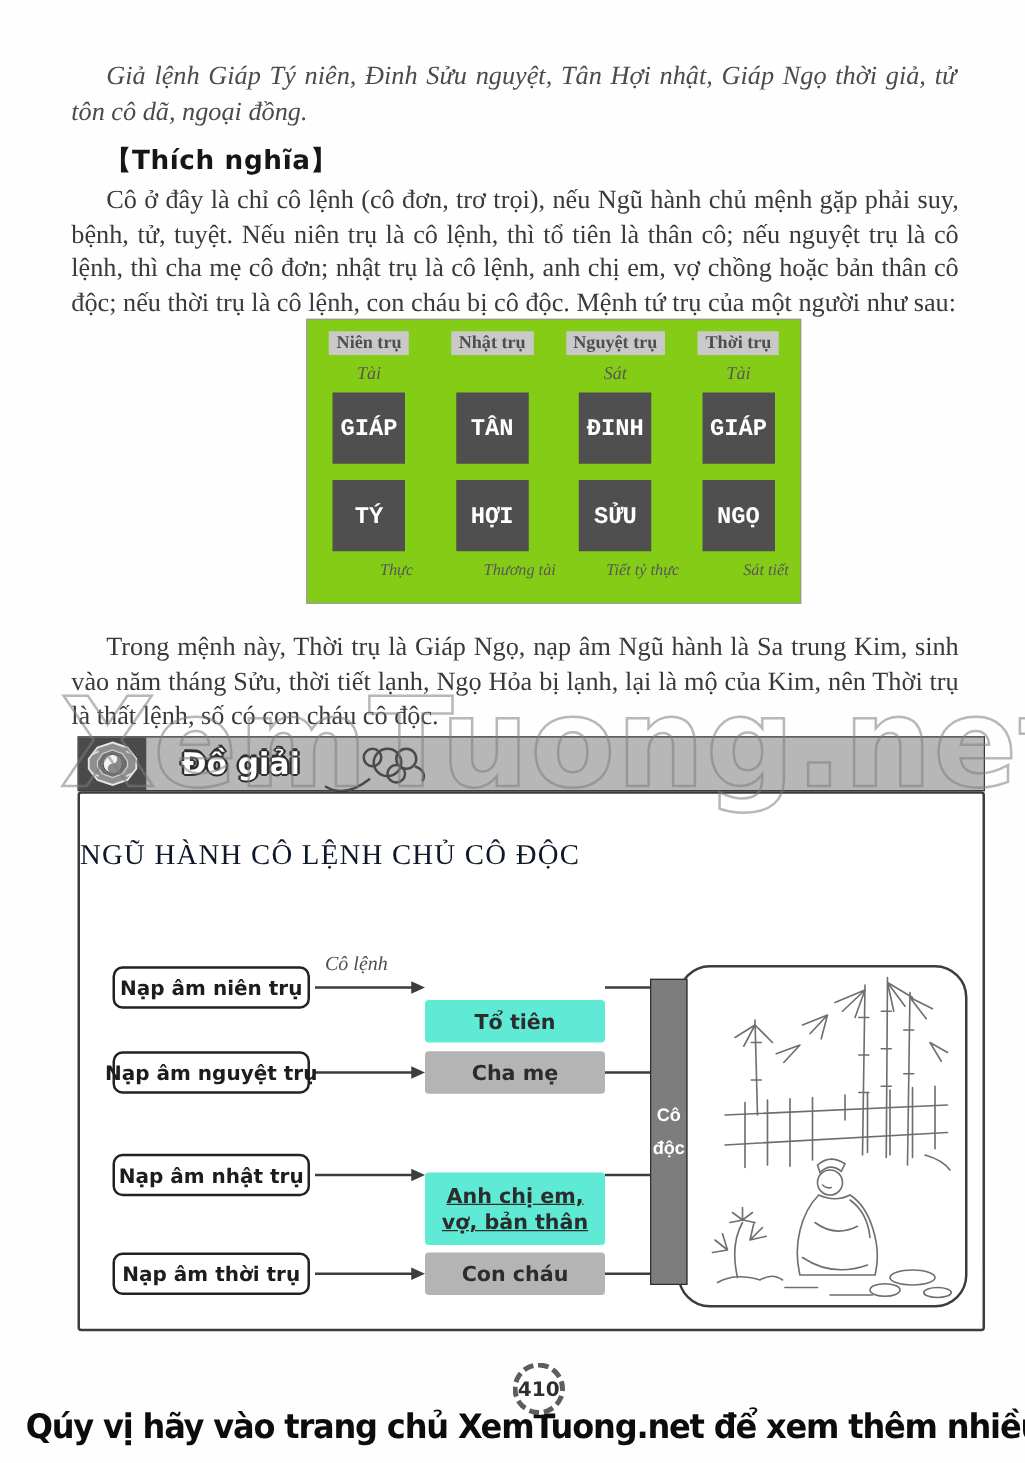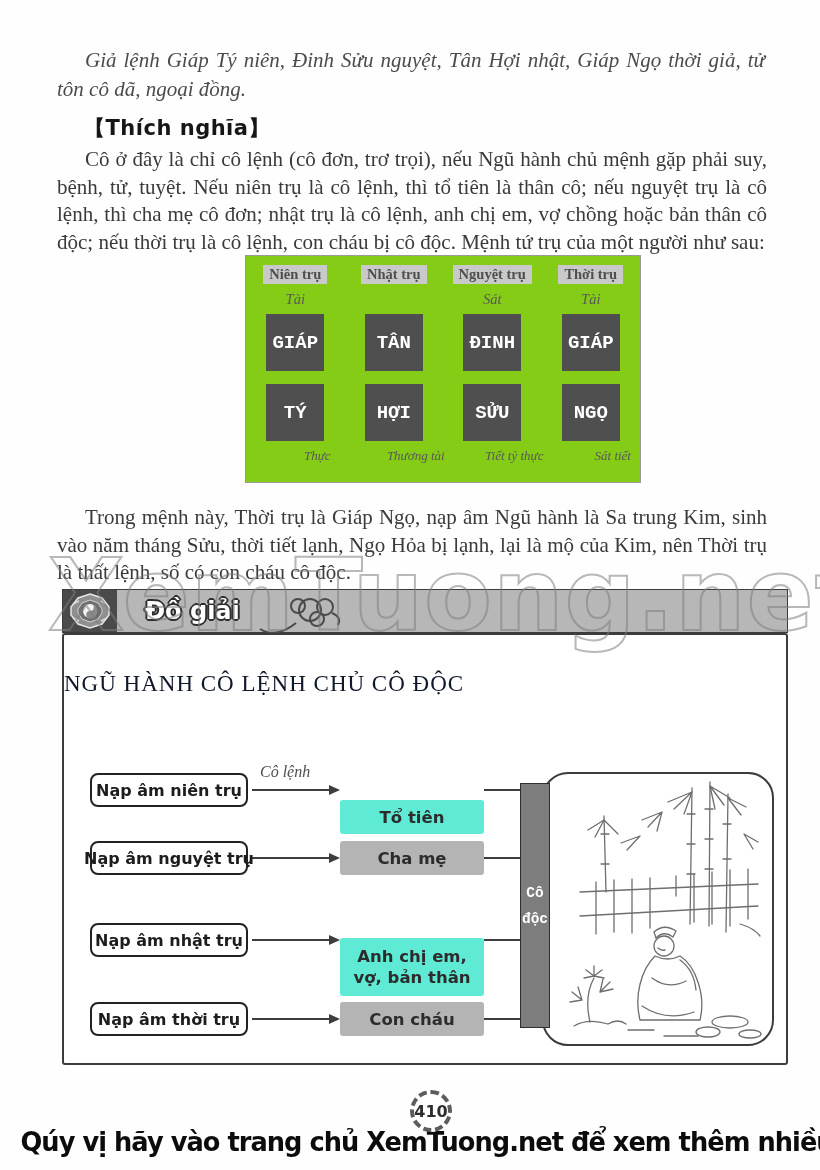--- a/index.html
+++ b/index.html
@@ -122,34 +122,34 @@
   .mid-box {
     position:absolute; left:276px; width:144px;
     display:flex; align-items:center; justify-content:center;
     font-family:"DejaVu Sans",sans-serif; font-weight:bold; font-size:16.5px; color:#2c2c2c;
     text-align:center; white-space:pre-line; border-radius:3px; z-index:3; line-height:21px;
   }
   .shade-light { background:#5eead4;margin-top:27px; }
   .shade-dark  { background:#b4b4b4; }
   .r1 .mid-box { top:138px; height:34px; }
   .r2 .mid-box { top:206px; height:34px; }
-  .r3 .mid-box { top:276px; height:58px; }
+  .r3 .mid-box { top:276px; height:58px;text-decoration:underline; }
   .r4 .mid-box { top:367px; height:34px; }
 
   .stub {
     position:absolute; left:420px; width:36px; height:2px; background:#3d3d3d; z-index:2;
   }
   .r1 .stub { top:154px; } .r2 .stub { top:222px; }
   .r3 .stub { top:304px; } .r4 .stub { top:383px; }
 
   .result-bar {
     position:absolute; left:456px; top:148px; width:30px; height:245px;
     background:#7d7d7d; border:1px solid #2e2e2e; z-index:4;
     display:flex; align-items:center; justify-content:center; text-align:center;
-    font-family:Liberation Mono, monospace; font-weight:bold; font-size:14.5px; color:#ffffff;
+    font-family:Liberation Sans, sans-serif; font-weight:bold; font-size:14.5px; color:#ffffff;
     line-height:26px;
   }
   .result-bar span { width:28px; white-space:pre-line; }
 
   .illustration {
     position:absolute; left:478px; top:137px; width:232px; height:274px;
     border:2px solid #3c3c3c; border-radius:26px; background:#ffffff; z-index:1; overflow:hidden;
   }
 
   

